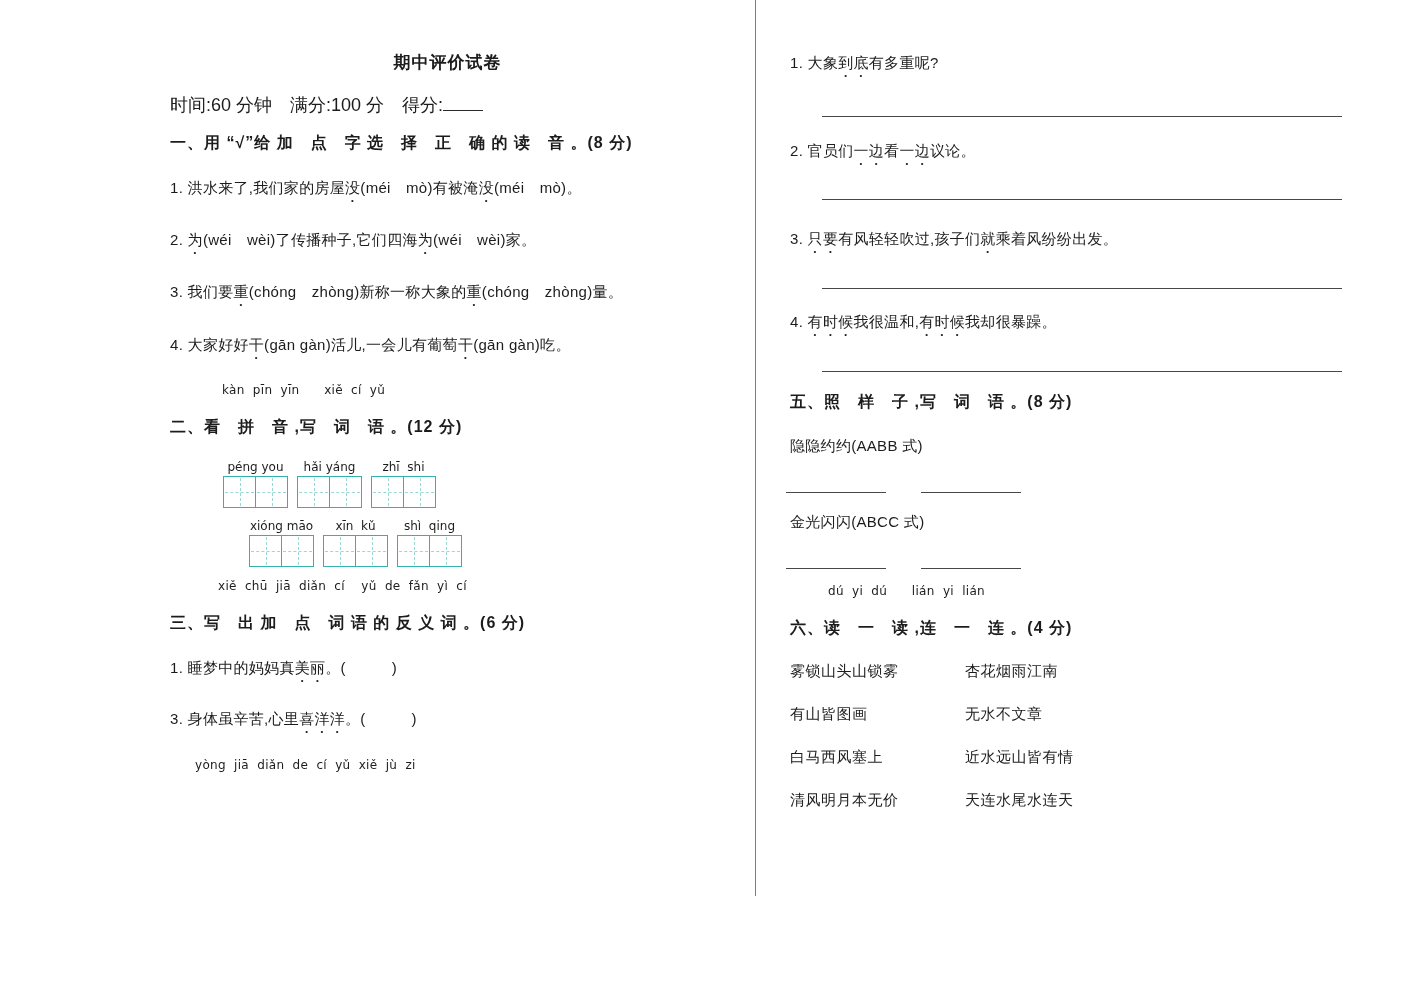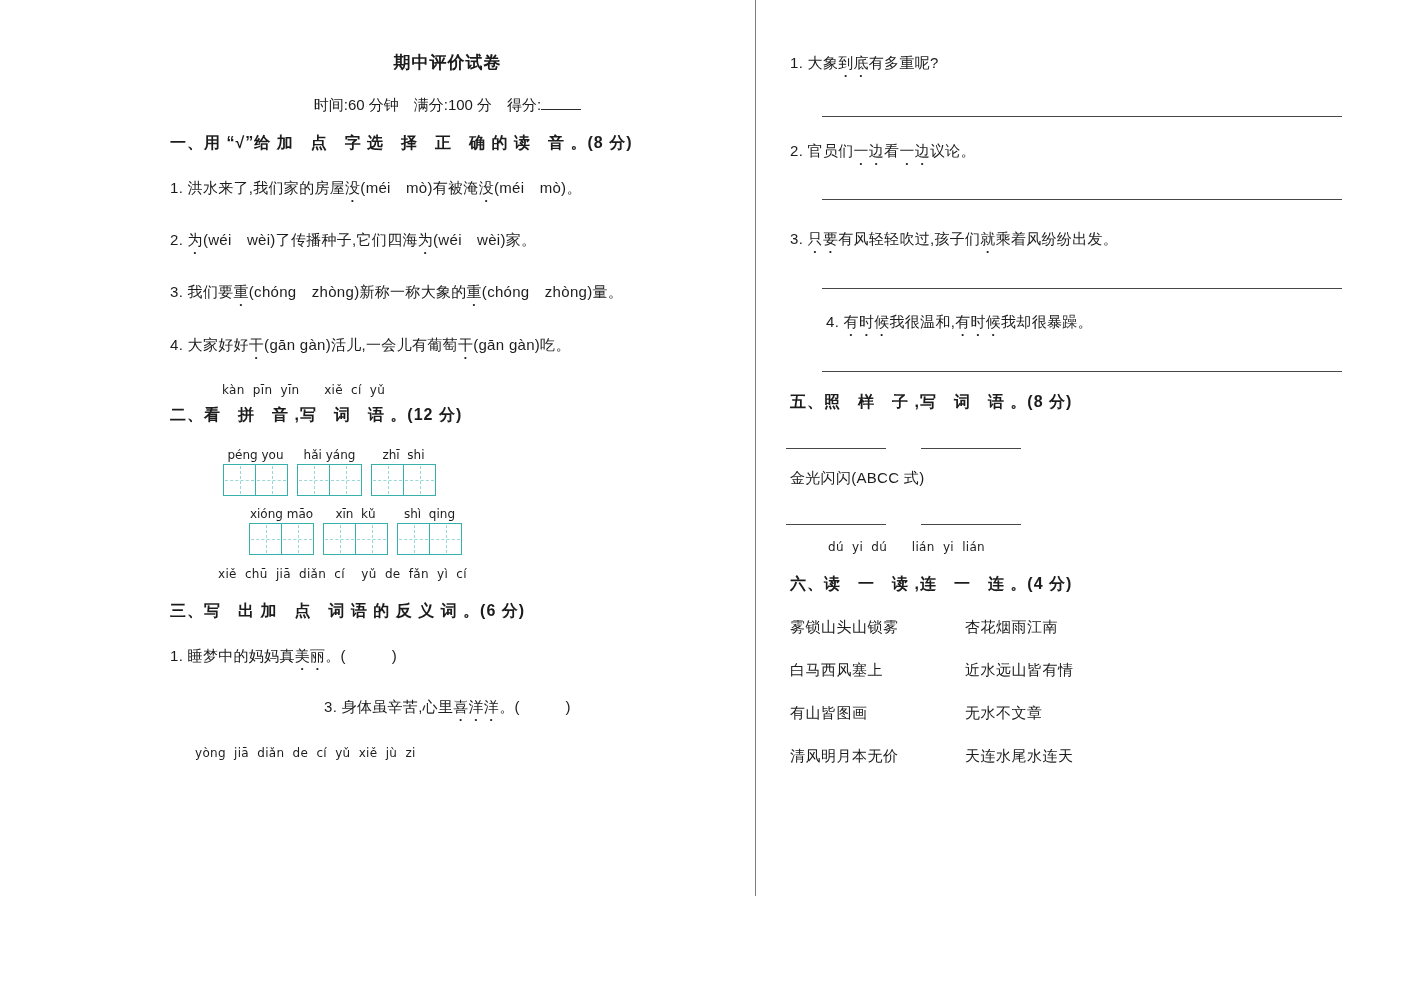--- a/index.html
+++ b/index.html
@@ -8,50 +8,50 @@
     font-family:"Liberation Sans","DejaVu Sans",sans-serif;
   }
   .page{position:relative;width:1421px;height:926px;overflow:hidden;background:#fff;}
   .divider{position:absolute;left:755px;top:0;width:1px;height:896px;background:#7d7d7d;}
 
   .col{position:absolute;top:0;}
   .col-left{left:170px;width:555px;}
   .col-right{left:790px;width:565px;}
 
   .title{margin-top:53px;text-align:center;font-size:17px;line-height:20px;font-weight:700;letter-spacing:1px;}
-  .meta{margin-top:23px;text-align:center;font-size:15px;line-height:18px;}
+  .meta{margin-top:23px;font-size:18px;line-height:18px;}
   .score-blank{display:inline-block;width:40px;height:13px;border-bottom:1px solid #2a2a2a;}
 
   .pinyin{font-family:"DejaVu Sans",sans-serif;font-size:12px;line-height:14px;white-space:pre;letter-spacing:.3px;}
   .sec-header{font-size:16px;line-height:20px;font-weight:700;letter-spacing:1px;}
   .q-item{font-size:15px;line-height:20px;letter-spacing:.3px;}
 
   
   .s1-pinyin{margin-top:24px;margin-left:36px;}
   .s1-header{margin-top:19px;}
   .s1-i1{margin-top:25px;} .s1-i2{margin-top:25px;} .s1-i3{margin-top:25px;} .s1-i4{margin-top:26px;}
   .s2-pinyin{margin-top:21px;margin-left:52px;}
-  .s2-header{margin-top:8px;}
+  .s2-header{margin-top:20px;}
   .grid{margin-top:24px;margin-left:53px;}
   .grid-row{display:flex;gap:9px;}
   .grid-row + .grid-row{margin-top:12px;padding-left:26px;}
   .grid-pinyin{text-align:center;font-size:12px;line-height:13px;margin-bottom:2px;white-space:pre;font-family:"DejaVu Sans",sans-serif;}
   .cells{display:flex;}
   .cell{width:31px;height:30px;border:1px solid var(--teal,#35b0ab);position:relative;background:#fff;}
   .cell + .cell{border-left:0;}
   .cell::before{content:"";position:absolute;left:50%;top:1px;bottom:1px;border-left:1px dashed var(--teal-light,#9ad8d5);}
   .cell::after{content:"";position:absolute;top:50%;left:1px;right:1px;border-top:1px dashed var(--teal-light,#9ad8d5);}
   .s3-pinyin{margin-top:12px;margin-left:48px;}
   .s3-header{margin-top:20px;}
-  .s3-i1{margin-top:25px;} .s3-i2{margin-top:25px;} .s3-i3{margin-top:24px;text-align:center;}
+  .s3-i1{margin-top:25px;} .s3-i2{margin-top:25px;} .s3-i3{margin-top:24px;}
   .s4-pinyin{margin-top:22px;margin-left:25px;}
   .s4-header{margin-top:21px;}
 
   
-  .r-i1{margin-top:53px;} .r-i2{margin-top:24px;} .r-i3{margin-top:29px;} .r-i4{margin-top:23px;margin-left:36px;}
+  .r-i1{margin-top:53px;} .r-i2{margin-top:24px;} .r-i3{margin-top:29px;} .r-i4{margin-top:23px;}
   .ans-line{height:1px;background:#474747;margin-left:32px;width:520px;}
   .a1{margin-top:36px;} .a2{margin-top:31px;} .a3{margin-top:32px;} .a4{margin-top:32px;}
   .s5-pinyin{margin-top:20px;margin-left:23px;}
   .s5-header{margin-top:20px;}
   .example{font-size:15px;line-height:20px;letter-spacing:.3px;}
   .ex1{margin-top:24px;} .ex2{margin-top:19px;}
   .blank-row{margin-top:36px;margin-left:-4px;display:flex;gap:35px;}
   .blank{width:100px;height:1px;background:#474747;}
   .s6-pinyin{margin-top:15px;margin-left:38px;}
   .s6-header{margin-top:20px;}
@@ -146,42 +146,43 @@
     <div class="q-item r-i1">1. 大象<span class="dot">到底</span>有多重呢?</div>
     <div class="ans-line a1"></div>
     <div class="q-item r-i2">2. 官员们<span class="dot">一边</span>看<span class="dot">一边</span>议论。</div>
     <div class="ans-line a2"></div>
     <div class="q-item r-i3">3. <span class="dot">只要</span>有风轻轻吹过,孩子们<span class="dot">就</span>乘着风纷纷出发。</div>
     <div class="ans-line a3"></div>
     <div class="q-item r-i4">4. <span class="dot">有时候</span>我很温和,<span class="dot">有时候</span>我却很暴躁。</div>
     <div class="ans-line a4"></div>
 
     <div class="sec-header s5-header">五、照　样　子 ,写　词　语 。(8 分)</div>
+    <div class="example ex1">隐隐约约(AABB 式)</div>
     <div class="blank-row">
       <div class="blank"></div>
       <div class="blank"></div>
     </div>
     <div class="example ex2">金光闪闪(ABCC 式)</div>
     <div class="blank-row">
       <div class="blank"></div>
       <div class="blank"></div>
     </div>
 
     <div class="pinyin s6-pinyin">dú  yi  dú      lián  yi  lián</div>
     <div class="sec-header s6-header">六、读　一　读 ,连　一　连 。(4 分)</div>
     <div class="match-row">
       <span class="match-left">雾锁山头山锁雾</span>
       <span class="match-right">杏花烟雨江南</span>
     </div>
     <div class="match-row">
+      <span class="match-left">有山皆图画</span>
+      <span class="match-right">无水不文章</span>
+    </div>
+    <div class="match-row">
       <span class="match-left">白马西风塞上</span>
       <span class="match-right">近水远山皆有情</span>
-    </div>
-    <div class="match-row">
-      <span class="match-left">有山皆图画</span>
-      <span class="match-right">无水不文章</span>
     </div>
     <div class="match-row">
       <span class="match-left">清风明月本无价</span>
       <span class="match-right">天连水尾水连天</span>
     </div>
   </div>
 </div>
 
 </body></html>

